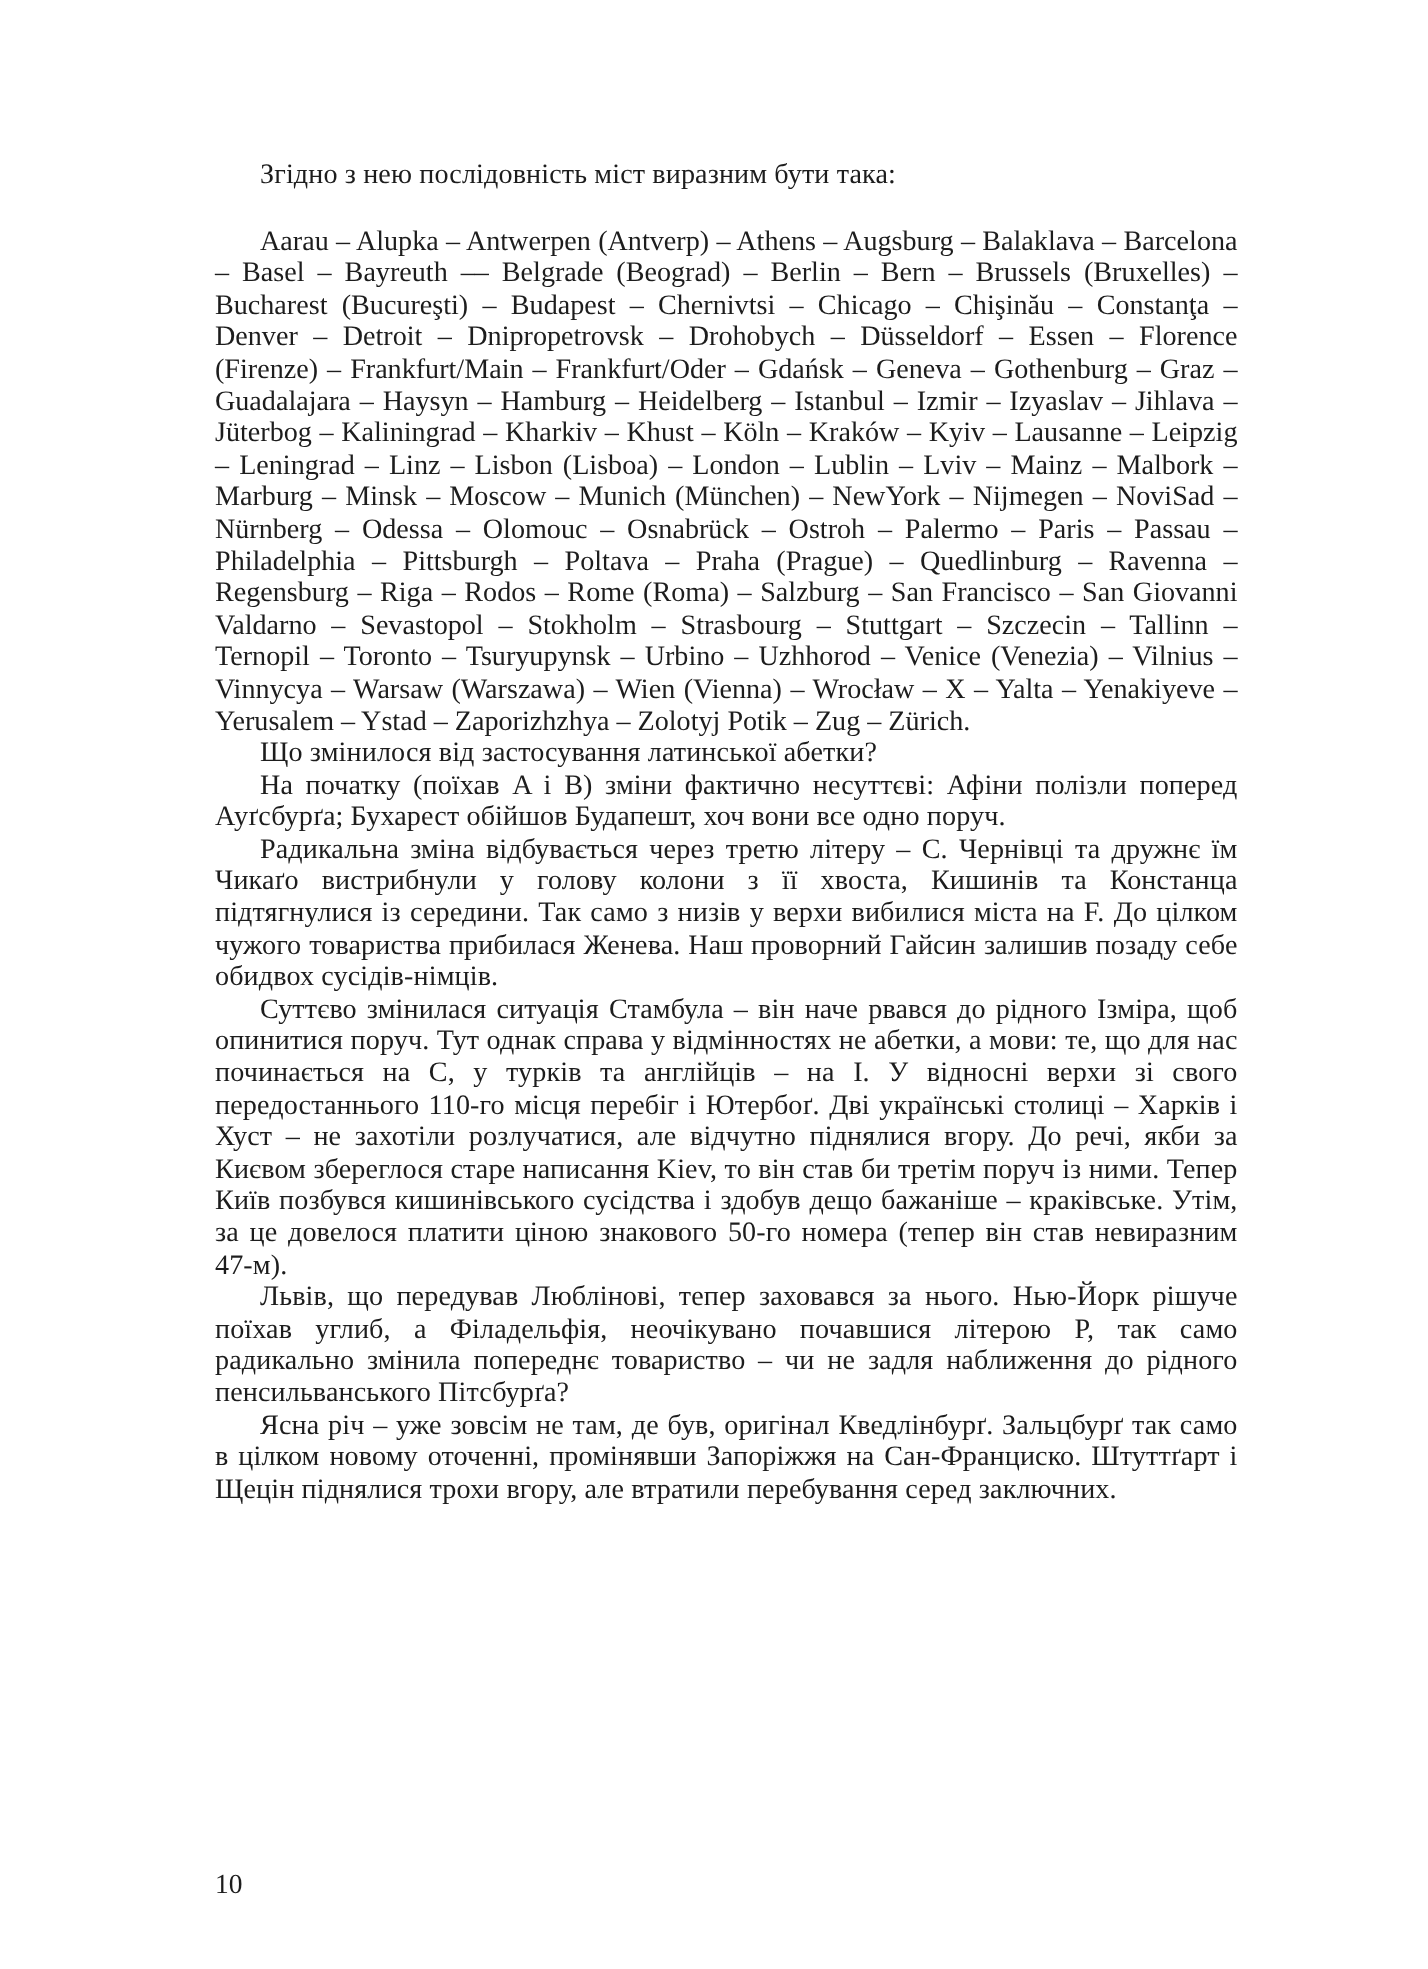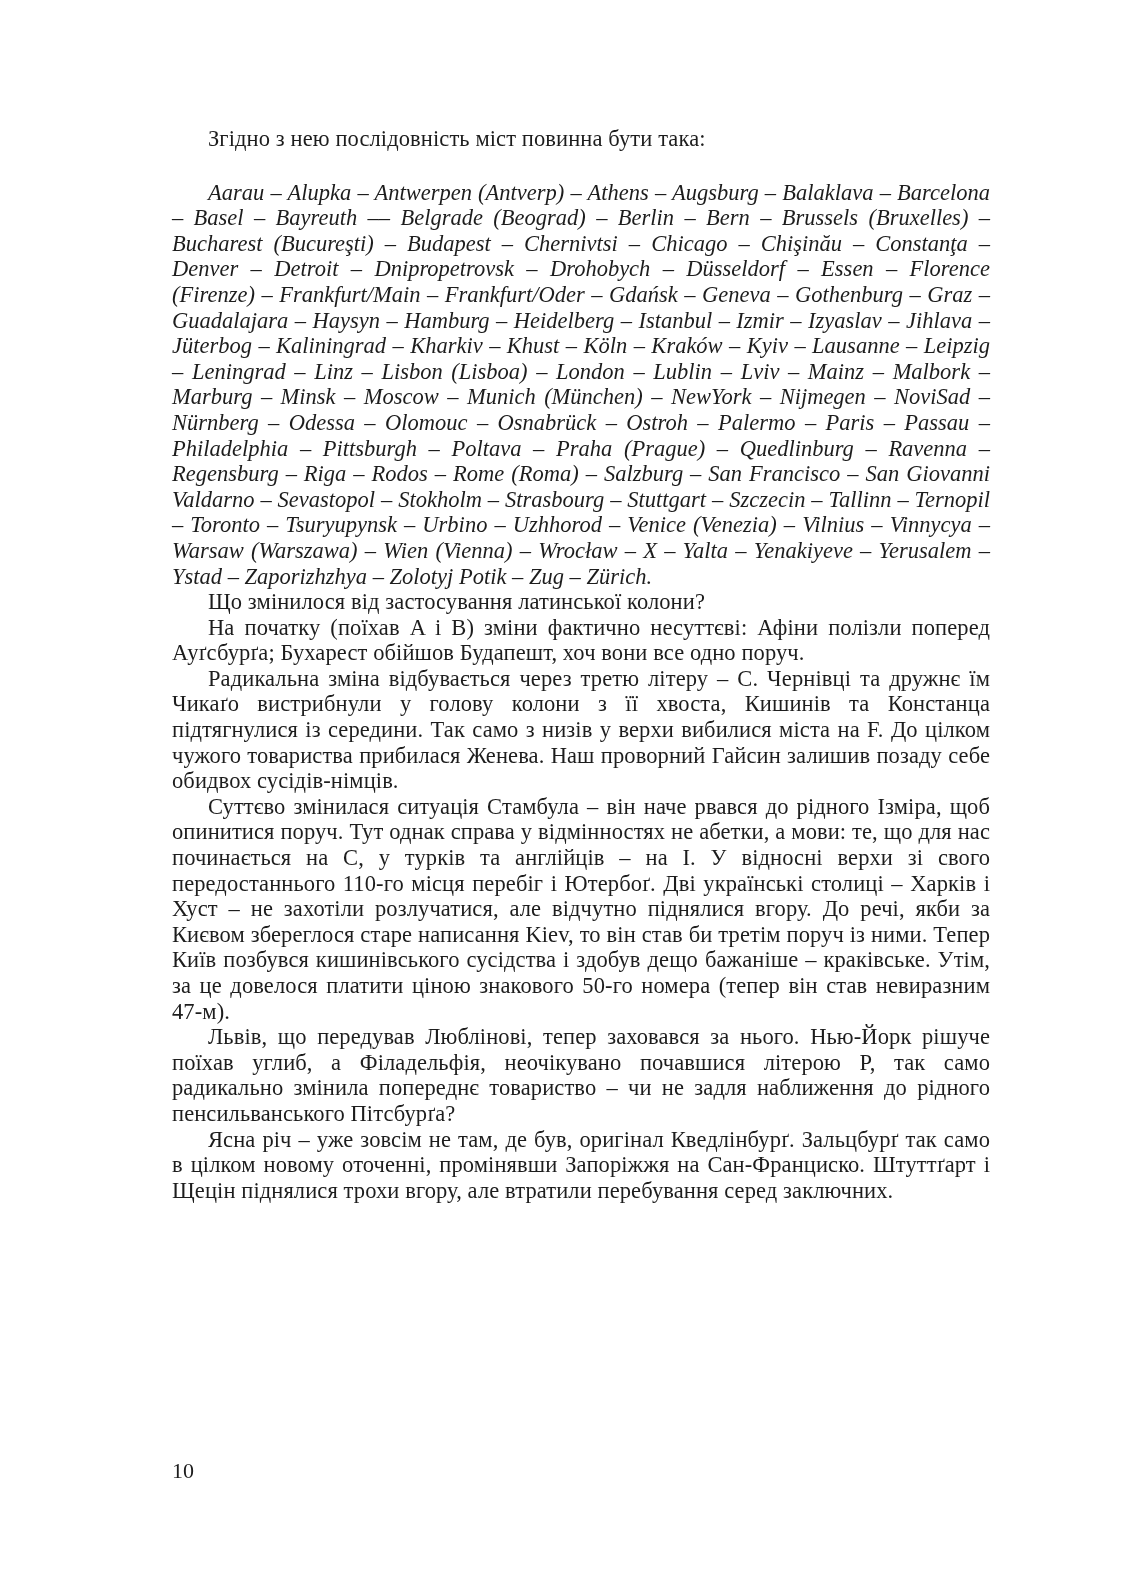--- a/index.html
+++ b/index.html
@@ -32,37 +32,36 @@
   }
   .intro {
     margin-bottom: 28px;
   }
   .city-list {
     font-size: 22.5px;
     line-height: 25.6px;
     text-align: justify;
     text-indent: 36px;
     margin: 0;
-    font-style: italic;
   }
   .page-number {
     position: absolute;
     left: 172px;
-    top: 1458px;
+    top: 1494px;
     font-size: 22px;
     line-height: 26px;
   }
 </style>
 </head>
 <body>
 
 <div class="page">
-  <p class="para intro">Згідно з нею послідовність міст повинна бути така:</p>
+  <p class="para intro">Згідно з нею послідовність міст виразним бути така:</p>
   <p class="city-list">Aarau – Alupka – Antwerpen (Antverp) – Athens – Augsburg – Balaklava – Barcelona – Basel – Bayreuth –– Belgrade (Beograd) – Berlin – Bern – Brussels (Bruxelles) – Bucharest (Bucureşti) – Budapest – Chernivtsi – Chicago – Chişinău – Constanţa – Denver – Detroit – Dnipropetrovsk – Drohobych – Düsseldorf – Essen – Florence (Firenze) – Frankfurt/Main – Frankfurt/Oder – Gdańsk – Geneva – Gothenburg – Graz – Guadalajara – Haysyn – Hamburg – Heidelberg – Istanbul – Izmir – Izyaslav – Jihlava – Jüterbog – Kaliningrad – Kharkiv – Khust – Köln – Kraków – Kyiv – Lausanne – Leipzig – Leningrad – Linz – Lisbon (Lisboa) – London – Lublin – Lviv – Mainz – Malbork – Marburg – Minsk – Moscow – Munich (München) – NewYork – Nijmegen – NoviSad – Nürnberg – Odessa – Olomouc – Osnabrück – Ostroh – Palermo – Paris – Passau – Philadelphia – Pittsburgh – Poltava – Praha (Prague) – Quedlinburg – Ravenna – Regensburg – Riga – Rodos – Rome (Roma) – Salzburg – San Francisco – San Giovanni Valdarno – Sevastopol – Stokholm – Strasbourg – Stuttgart – Szczecin – Tallinn – Ternopil – Toronto – Tsuryupynsk – Urbino – Uzhhorod – Venice (Venezia) – Vilnius – Vinnycya – Warsaw (Warszawa) – Wien (Vienna) – Wrocław – X – Yalta – Yenakiyeve – Yerusalem – Ystad – Zaporizhzhya – Zolotyj Potik – Zug – Zürich.</p>
-  <p class="para">Що змінилося від застосування латинської колони?</p>
+  <p class="para">Що змінилося від застосування латинської абетки?</p>
   <p class="para">На початку (поїхав A і B) зміни фактично несуттєві: Афіни полізли по­перед Ауґсбурґа; Бухарест обійшов Будапешт, хоч вони все одно поруч.</p>
   <p class="para">Радикальна зміна відбувається через третю літеру – C. Чернівці та дружнє їм Чикаґо вистрибнули у голову колони з її хвоста, Кишинів та Констанца підтягнулися із середини. Так само з низів у верхи вибилися міста на F. До цілком чужого товариства прибилася Женева. Наш провор­ний Гайсин залишив позаду себе обидвох сусідів-німців.</p>
   <p class="para">Суттєво змінилася ситуація Стамбула – він наче рвався до рідного Із­міра, щоб опинитися поруч. Тут однак справа у відмінностях не абетки, а мови: те, що для нас починається на С, у турків та англійців – на I. У відносні верхи зі свого передостаннього 110-го місця перебіг і Ютер­боґ. Дві українські столиці – Харків і Хуст – не захотіли розлучатися, але відчутно піднялися вгору. До речі, якби за Києвом збереглося старе написання Kiev, то він став би третім поруч із ними. Тепер Київ позбув­ся кишинівського сусідства і здобув дещо бажаніше – краківське. Утім, за це довелося платити ціною знакового 50-го номера (тепер він став не­виразним 47-м).</p>
   <p class="para">Львів, що передував Люблінові, тепер заховався за нього. Нью-Йорк рі­шуче поїхав углиб, а Філадельфія, неочікувано почавшися літерою P, так само радикально змінила попереднє товариство – чи не задля наближення до рідного пенсильванського Пітсбурґа?</p>
   <p class="para">Ясна річ – уже зовсім не там, де був, оригінал Кведлінбурґ. Зальцбурґ так само в цілком новому оточенні, промінявши Запоріжжя на Сан-Франциско. Штуттґарт і Щецін піднялися трохи вгору, але втратили перебування серед за­ключних.</p>
 </div>
 
 <div class="page-number">10</div>
 
 </body></html>

